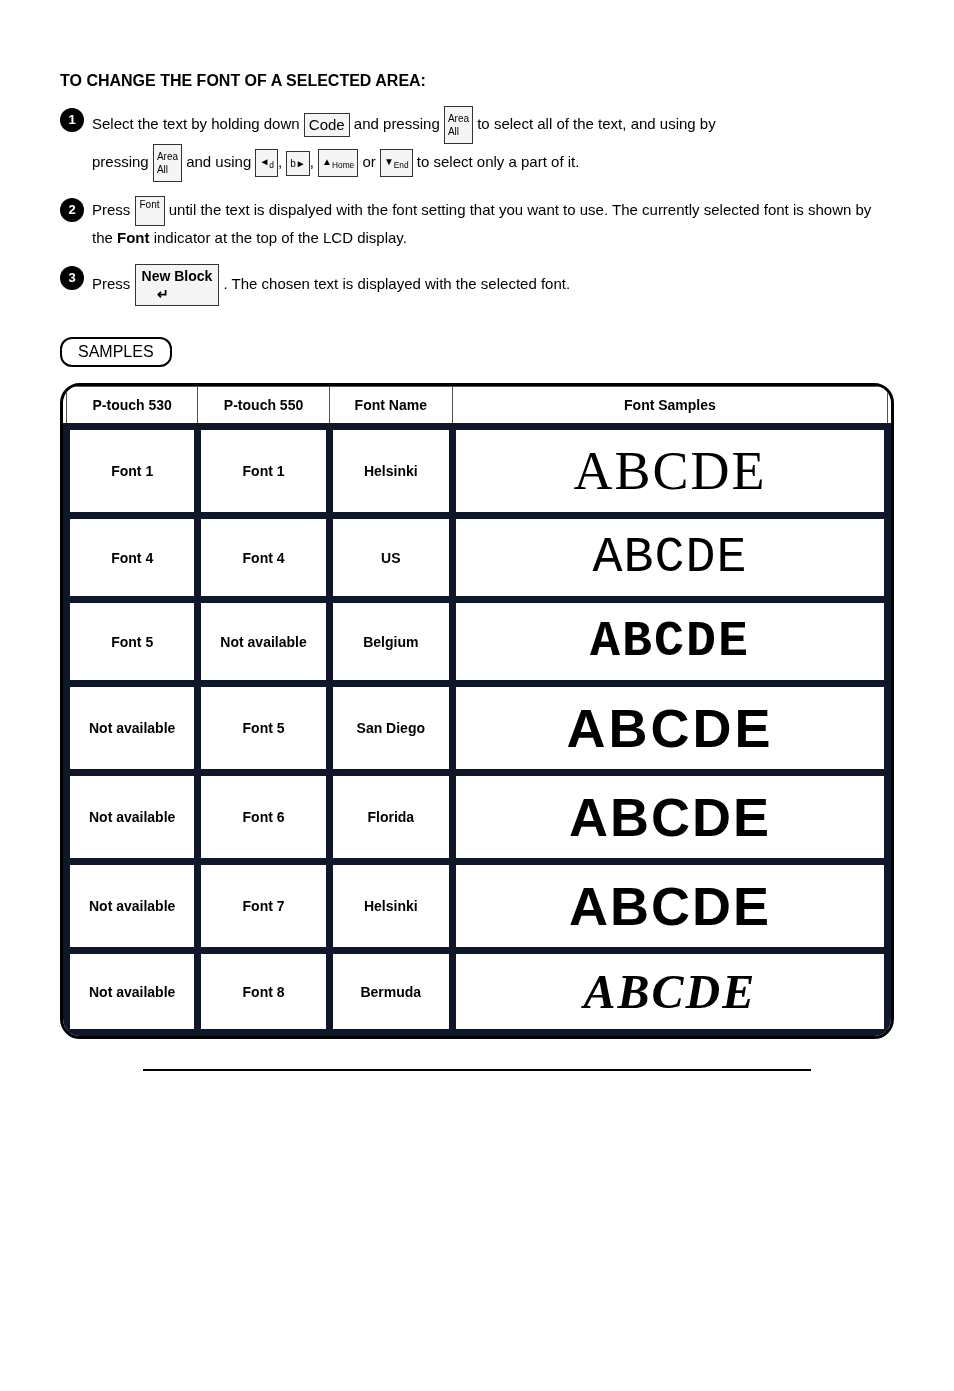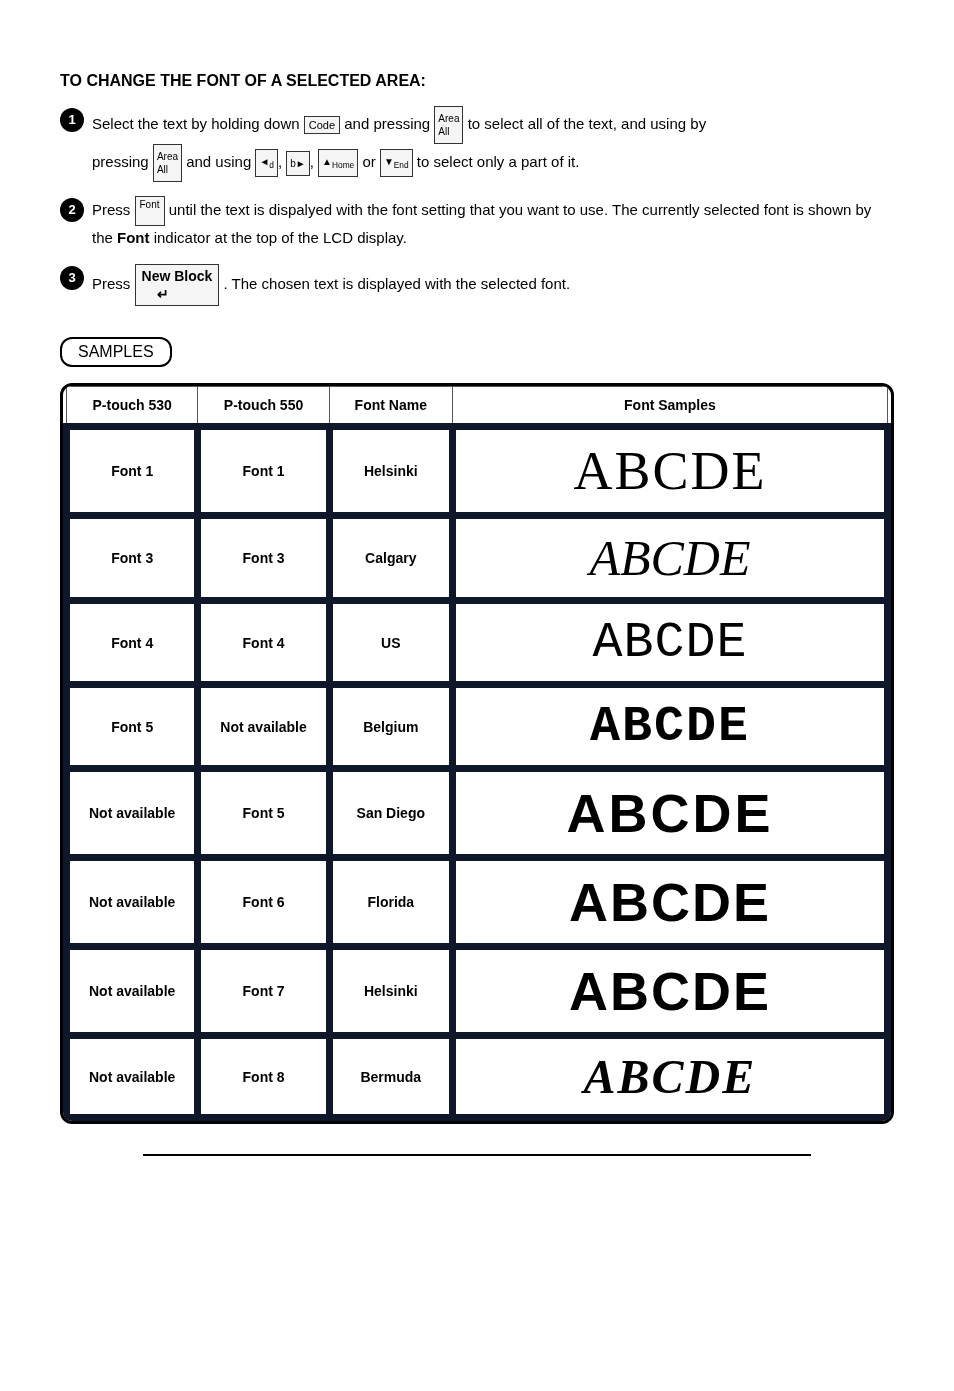--- a/index.html
+++ b/index.html
@@ -45,21 +45,21 @@
 
     .step-text {
       flex: 1;
       line-height: 1.6;
     }
 
     .key-box {
       display: inline-block;
       border: 1px solid #333;
       padding: 1px 4px;
-      font-size: 11px;
+      font-size: 15px;
       font-family: Arial, sans-serif;
       background: #f5f5f5;
       vertical-align: middle;
       line-height: 1.3;
     }
 
     .key-box-small {
       display: inline-block;
       border: 1px solid #333;
       padding: 5px 3px;
@@ -75,21 +75,21 @@
       border: 2px solid #000;
       border-radius: 12px;
       padding: 4px 16px;
       font-weight: normal;
       font-size: 16px;
       margin-bottom: 16px;
     }
 
     .table-container {
       border: 3px solid #000;
-      border-radius: 12px;
+      border-radius: 20px;
       overflow: hidden;
       margin-bottom: 30px;
     }
 
     table {
       width: 100%;
       border-collapse: collapse;
     }
 
     table th {
@@ -251,28 +251,20 @@
     <tbody>
       <tr>
         <td><strong>Font 1</strong></td>
         <td><strong>Font 1</strong></td>
         <td><strong>Helsinki</strong></td>
         <td>
             <span class="sample-text font-helsinki">ABCDE</span>
           </td>
       </tr>
       <tr>
-        <td><strong>Font 3</strong></td>
-        <td><strong>Font 3</strong></td>
-        <td><strong>Calgary</strong></td>
-        <td>
-            <span class="sample-text font-calgary">ABCDE</span>
-          </td>
-      </tr>
-      <tr>
         <td><strong>Font 4</strong></td>
         <td><strong>Font 4</strong></td>
         <td><strong>US</strong></td>
         <td>
             <span class="sample-text font-us">ABCDE</span>
           </td>
       </tr>
       <tr>
         <td><strong>Font 5</strong></td>
         <td><strong>Not available</strong></td>

